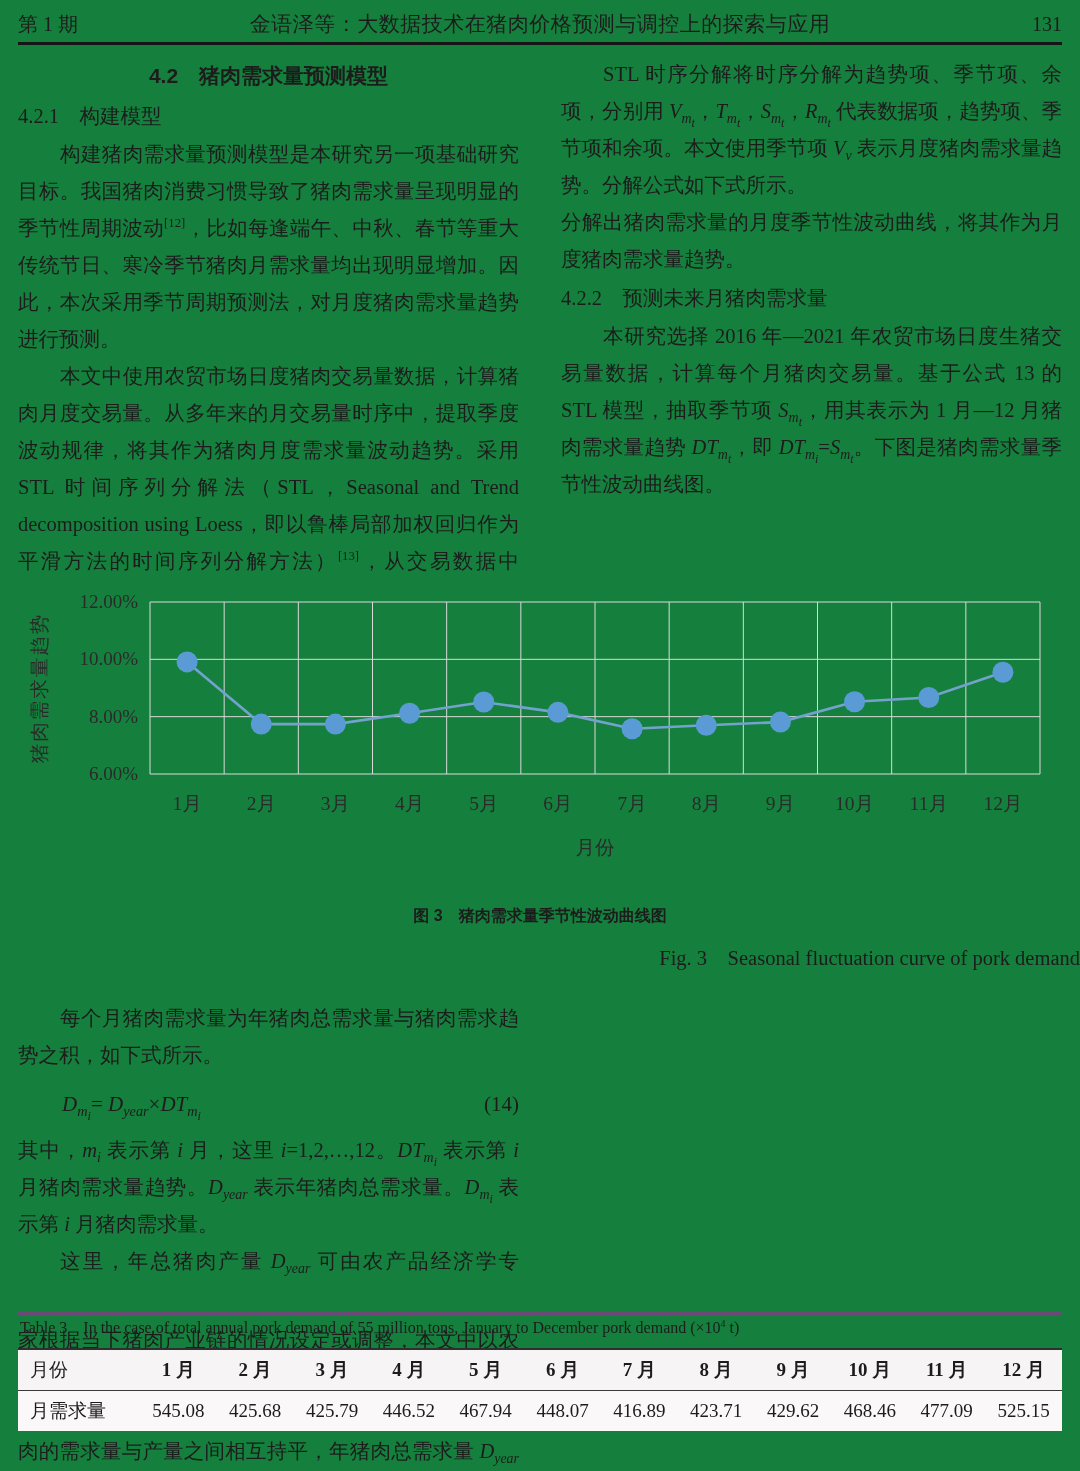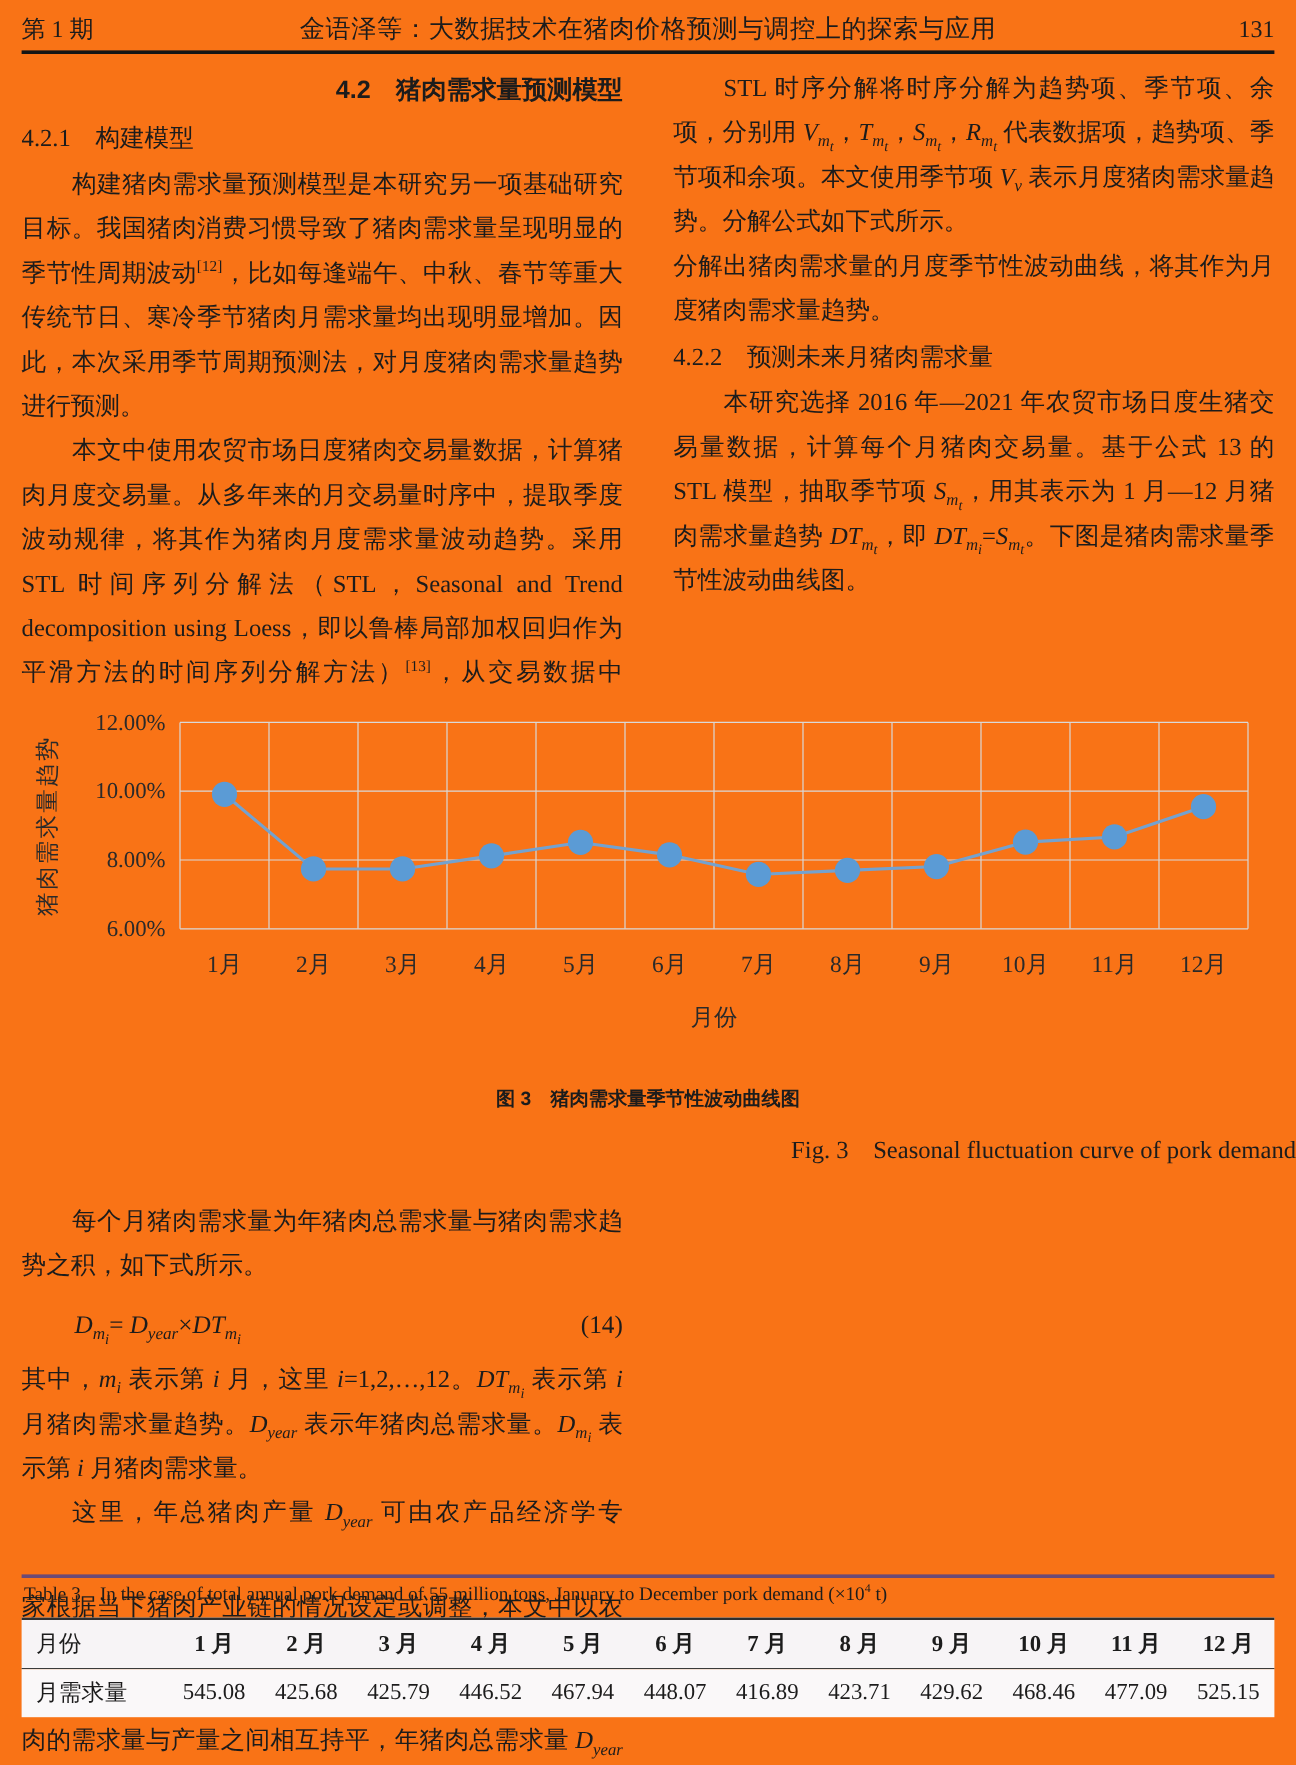--- a/index.html
+++ b/index.html
@@ -1,33 +1,33 @@
 <!DOCTYPE html>
 <html><head>
 <meta charset="utf-8">
 <style>
   html,body{margin:0;padding:0;background:#ffffff;}
-  .page{position:relative;width:1080px;height:1471px;background:#f97316;overflow:hidden;
+  .page{position:relative;width:1080px;height:1471px;background:#15803d;overflow:hidden;
         font-family:"Liberation Serif","DejaVu Serif",serif;color:#1c1c1c;}
 
   
   .phead{position:absolute;top:10px;left:18px;right:18px;display:flex;align-items:baseline;}
   .phead .issue{width:180px;font-size:20px;}
   .phead .ptitle{flex:1;text-align:center;font-family:"Liberation Sans","DejaVu Sans",sans-serif;
                  font-weight:400;font-size:21px;letter-spacing:.5px;}
   .phead .pno{width:180px;text-align:right;font-size:20px;}
   .hrule{position:absolute;top:42px;left:18px;right:18px;height:3px;background:#151515;}
 
   
   .cols{position:absolute;left:18px;width:1044px;display:flex;gap:42px;}
   .col{width:501px;font-size:20.5px;line-height:37px;text-align:justify;}
   #cols1{top:56px;}
   #cols2{top:1000px;flex-direction:column;}
   .h-sec{font-family:"Liberation Sans","DejaVu Sans",sans-serif;font-weight:700;
-         font-size:21px;line-height:40px;text-align:right;}
+         font-size:21px;line-height:40px;text-align:center;}
   .h-sub{font-size:20.5px;line-height:40px;text-align:left;}
   .para{margin:0;}
   .indent{text-indent:2.05em;}
   .cont{text-align-last:justify;}
   sup{font-size:.62em;line-height:0;}
   sub{font-size:.68em;line-height:0;}
   sub sub{font-size:.85em;}
   .formula{display:flex;justify-content:space-between;align-items:baseline;
            margin:15px 0 13px;padding-left:2.1em;font-size:21px;line-height:30px;}
 

